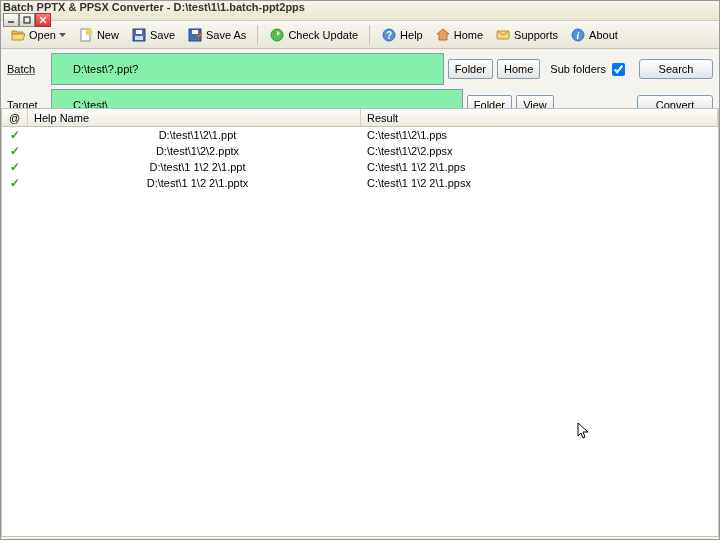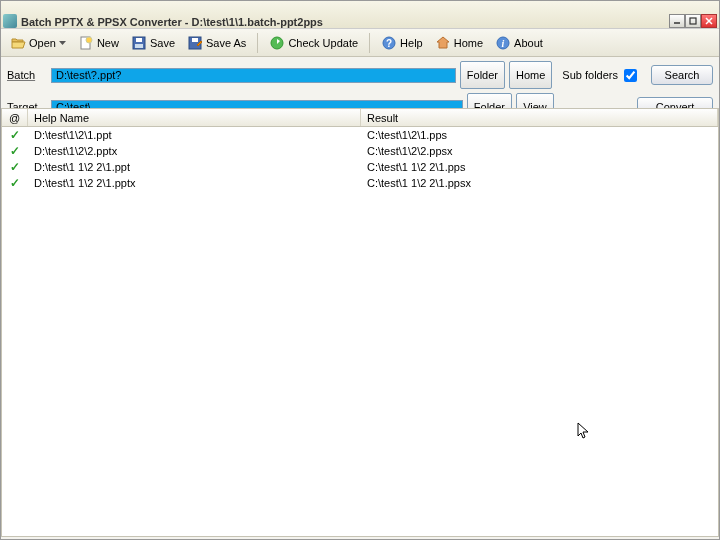--- a/index.html
+++ b/index.html
@@ -7,26 +7,27 @@
     font-family: Tahoma, Arial, sans-serif;
     font-size: 11px;
     background: #f4f3ee;
     width: 720px;
     height: 540px;
     overflow: hidden;
     border: 1px solid #999;
   }
   
   .titlebar {
-    height: 28px;
+    height: 20px;
     background: linear-gradient(#f7f5e8, #e8e5d0);
     border-bottom: 1px solid #ccc;
     display: flex;
-    align-items: flex-end;
+    align-items: flex-start;
     padding: 0 2px;
+    flex-direction: column;
   }
   .title-icon {
     width: 14px; height: 14px;
     margin-right: 4px;
     background: linear-gradient(135deg,#8cc,#489);
     border-radius: 2px;
   }
   .title-text { flex: 1; font-weight: bold; font-size: 11px; color: #333; }
   .win-btns { display: flex; gap: 0; }
   .win-btn {
@@ -68,46 +69,46 @@
     width:7px; height:14px; display:flex; align-items:center;
   }
   
   .path-area { padding: 4px 6px 2px 6px; background:#f4f3ee;}
   .path-row { display:flex; align-items:center; gap:4px; margin-bottom:4px;}
   .path-label { width:40px; text-align:left; text-decoration: underline; text-decoration-color:#777;}
   .path-label::first-letter{}
   .path-input {
     flex:1;
     border:1px solid #7e9db9;
-    background:#0ea5e9;
-    height:15px;
-    padding:2px 4px;
+    background:#86efac;
+    height:32px;
+    padding:2px 21px;
     font-family: Tahoma, Arial, sans-serif;
     font-size:11px;
   }
   .sm-btn {
-    height:28px;
+    height:20px;
     border:1px solid #7e9db9;
     background:linear-gradient(#fefefe,#e3e3e0);
     padding:0 6px;
     font-size:11px;
     border-radius:2px;
     display:flex; align-items:center;
     min-width:38px;
     justify-content:center;
   }
   .chk { vertical-align:middle;}
   .big-btn {
     height:20px;
     border:1px solid #7e9db9;
     background:linear-gradient(#fefefe,#e0e2e8);
     padding:0 6px;
     font-size:11px;
     border-radius:3px;
-    width:62px;
+    width:74px;
     display:flex; align-items:center;justify-content:center;
   }
   
   .list-wrap { position:absolute; top:108px; left:1px; right:1px; bottom:3px; background:#fff; border:1px solid #c6c3b4;}
   .list-head {
     display:flex;
     height:18px;
     background:linear-gradient(#fefefe,#eceade);
     border-bottom:1px solid #c6c3b4;
     font-size:11px;
@@ -121,21 +122,21 @@
   .col-file{ width:333px;}
   .col-result{ flex:1;}
   .list-body { }
   .row {
     display:flex;
     height:16px;
     align-items:center;
     font-size:11px;
   }
   .row .c-status{ width:26px; display:flex; justify-content:center;}
-  .row .c-file{ width:333px; padding-left:6px;}
+  .row .c-file{ width:333px; padding-left:6px;text-align:center;}
   .row .c-result{ flex:1; padding-left:6px;}
   .check {
     color:#2a9c2a;
     font-weight:bold;
     font-size:12px;
   }
   
   .cursor {
     position:absolute;
     left:577px; top:422px;
@@ -233,20 +234,29 @@
     </span>
     <span>Help</span>
   </div>
   <div class="tb-btn">
     <span class="tb-icon">
       <svg width="16" height="16">
           <path d="M8 2l6 5h-2v6H4V7H2z" fill="#e8a060" stroke="#b87030"></path>
         </svg>
     </span>
     <span>Home</span>
+  </div>
+  <div class="tb-btn">
+    <span class="tb-icon">
+      <svg width="16" height="16">
+          <rect x="2" y="4" width="12" height="8" rx="1" fill="#f5d97a" stroke="#b89030"></rect>
+          <path d="M2 4l6 4 6-4" fill="none" stroke="#b89030"></path>
+        </svg>
+    </span>
+    <span>Supports</span>
   </div>
   <div class="tb-btn">
     <span class="tb-icon">
       <svg width="16" height="16">
           <circle cx="8" cy="8" r="6" fill="#5a8fd8" stroke="#3a6fb8"></circle>
           <text x="8" y="12" text-anchor="middle" fill="#fff" font-size="10" font-family="Georgia" font-style="italic" font-weight="bold">i</text>
         </svg>
     </span>
     <span>About</span>
   </div>

